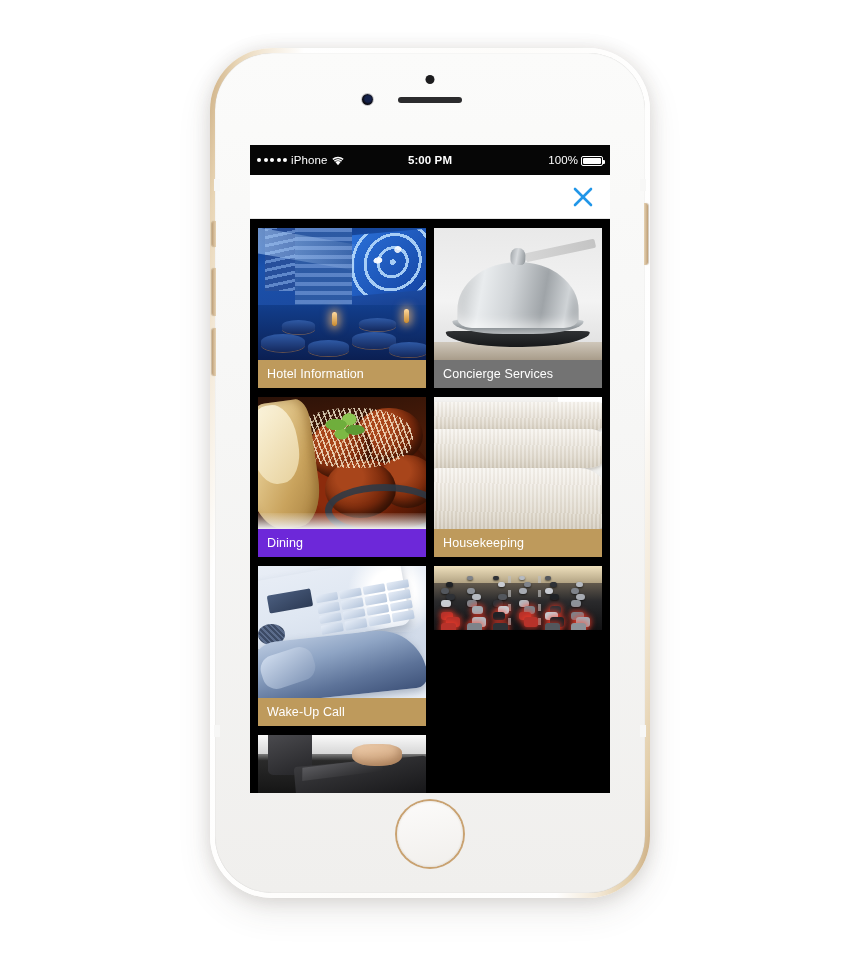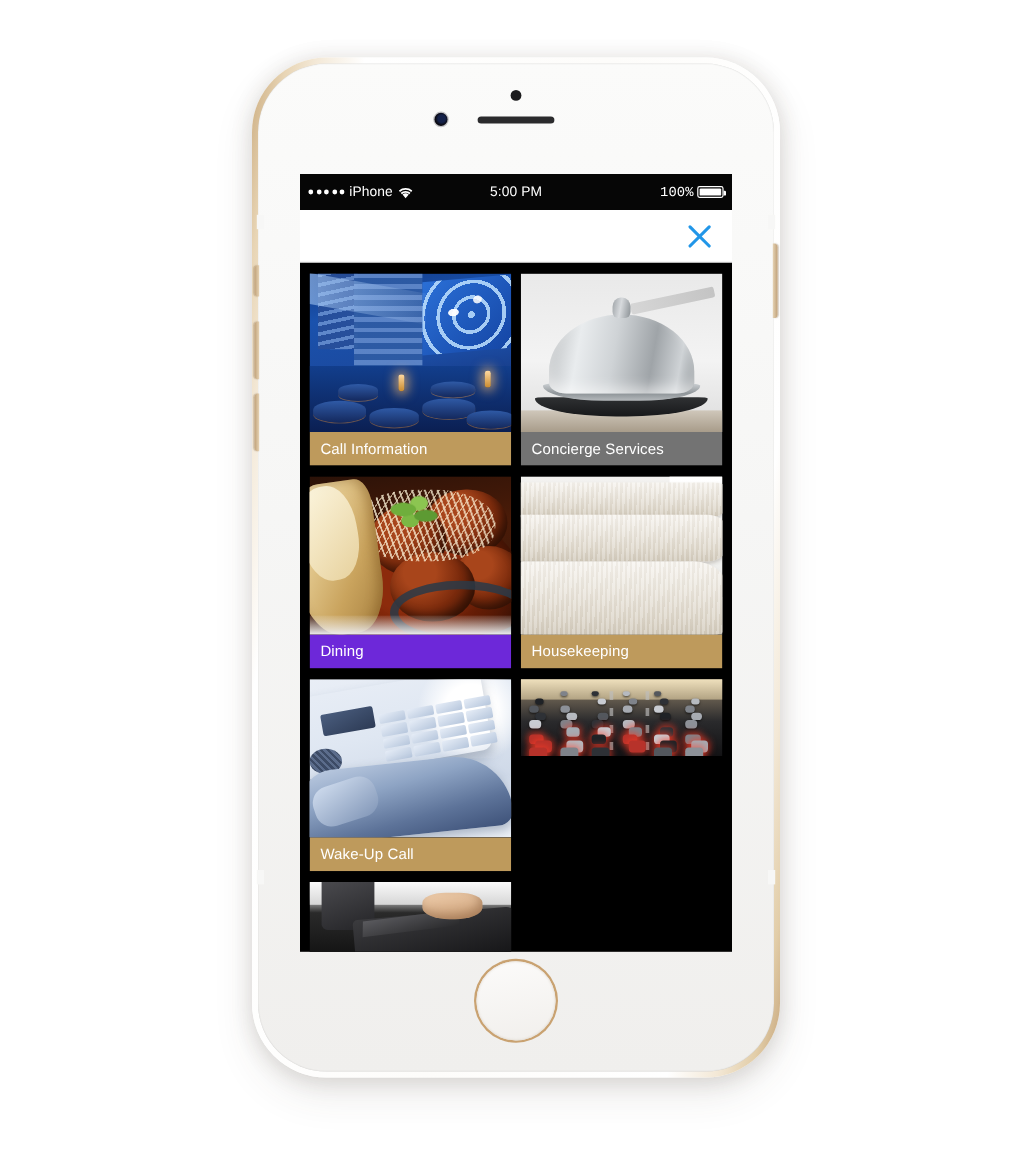--- a/index.html
+++ b/index.html
@@ -133,23 +133,23 @@
     letter-spacing: .1px;
   }
   #sb-left { display: flex; align-items: center; gap: 4px; }
   .dots { display: flex; gap: 2.5px; align-items: center; }
   .dots i { width: 4px; height: 4px; border-radius: 50%; background: #fff; display: block; }
   #sb-carrier { font-weight: normal; font-size: 11.5px; }
   .wifi { display: inline-block; width: 12px; height: 10px; position: relative; margin-left: 1px; }
   .wifi svg { position: absolute; left: 0; top: 1px; }
   #sb-time {
     position: absolute; left: 0; right: 0; text-align: center;
-    font-size: 11.5px; font-weight: normal; pointer-events: none;
-  }
-  #sb-right { margin-left: auto; display: flex; align-items: center; gap: 3px; z-index:2;font-family:Liberation Mono, monospace; }
+    font-size: 11.5px; font-weight: bold; pointer-events: none;
+  }
+  #sb-right { margin-left: auto; display: flex; align-items: flex-end; gap: 3px; z-index:2; }
   #sb-batt-pct { font-size: 11.5px; font-weight: normal; }
   .batt {
     width: 22px; height: 10px;
     border: 1px solid #ffffff;
     border-radius: 2px;
     position: relative;
     padding: 1px;
   }
   .batt::after {
     content: "";
@@ -610,21 +610,21 @@
                 <span class="sofa s5"></span>
                   <span class="sofa s6"></span>
                 <span class="lamp l1"></span>
                   <span class="lamp l2"></span>
                 <span class="sofa s1"></span>
                   <span class="sofa s2"></span>
                 <span class="sofa s3"></span>
                   <span class="sofa s4"></span>
               </div>
             </div>
-            <div class="label" style="background: rgb(190, 154, 92); color: rgb(255, 255, 255);">Call Information</div>
+            <div class="label" style="background: rgb(190, 154, 92); color: rgb(255, 255, 255);">Hotel Information</div>
           </div>
 
           <div class="tile">
             <div class="photo">
               <div class="ph bell">
                 <span class="deskline"></span>
                 <span class="shadowdesk"></span>
                 <span class="base"></span>
                 <span class="rim"></span>
                 <span class="dome"></span>

